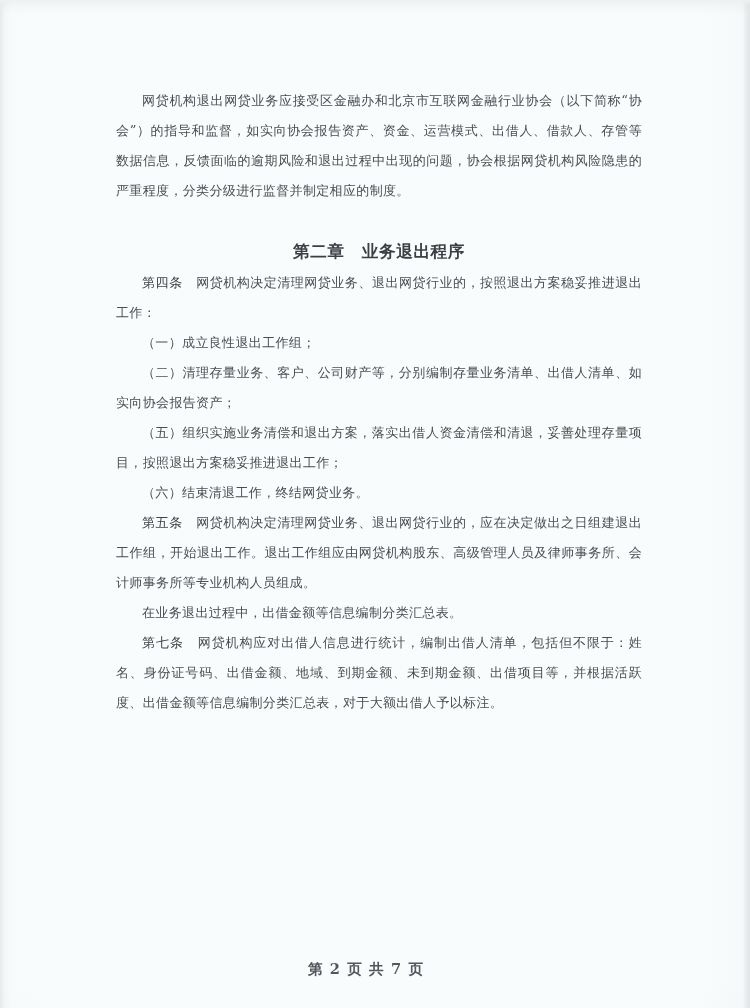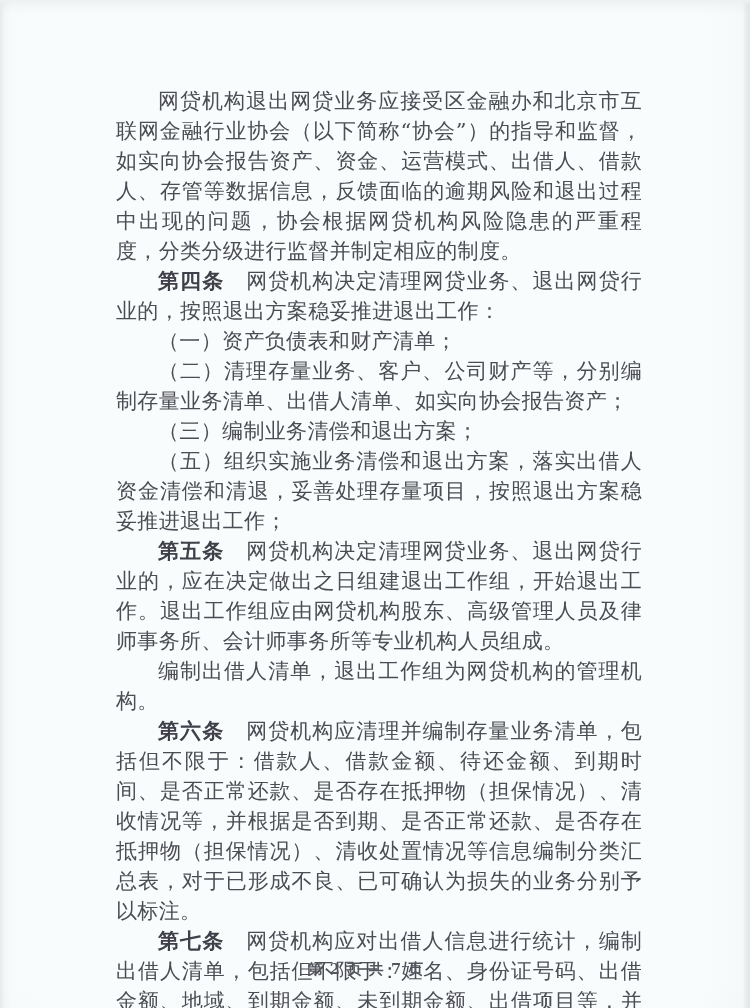--- a/index.html
+++ b/index.html
@@ -51,21 +51,21 @@
 
   .content {
     position: absolute;
     left: 116px;
     top: 86px;
     width: 526px;
   }
 
   p {
     margin: 0;
-    font-size: 21px;
+    font-size: 13px;
     line-height: 30px;
     color: #4c4c54;
     text-align: justify;
     text-justify: inter-ideograph;
     letter-spacing: 0.35px;
     word-break: break-all;
   }
 
   p.indent {
     text-indent: 2em;
@@ -78,21 +78,21 @@
     font-size: 16.6px;
     line-height: 30px;
     font-weight: bold;
     color: #3e3e46;
     text-align: center;
     letter-spacing: 0.6px;
     text-indent: 0;
   }
 
   .article-label {
-    font-weight: bold;
+    font-weight: normal;
     color: #40404a;
     letter-spacing: 0.4px;
   }
 
   .footer {
     position: absolute;
     left: 0;
     top: 960px;
     width: 750px;
     text-align: center;
@@ -110,39 +110,37 @@
 <div class="page">
 
   <div class="scan-edge-left"></div>
   <div class="scan-edge-right"></div>
   <div class="scan-edge-top"></div>
 
   <div class="content">
 
     <p class="indent">网贷机构退出网贷业务应接受区金融办和北京市互联网金融行业协会（以下简称“协会”）的指导和监督，如实向协会报告资产、资金、运营模式、出借人、借款人、存管等数据信息，反馈面临的逾期风险和退出过程中出现的问题，协会根据网贷机构风险隐患的严重程度，分类分级进行监督并制定相应的制度。</p>
 
+    <p class="chapter-heading">第二章　业务退出程序</p>
 
     <p class="indent">
       <span class="article-label">第四条</span><span>　网贷机构决定清理网贷业务、退出网贷行业的，按照退出方案稳妥推进退出工作：</span>
     </p>
 
-    <p class="indent">（一）资产负债表和财产清单；</p>
+    <p class="indent">（一）成立良性退出工作组；</p>
     <p class="indent">（二）清理存量业务、客户、公司财产等，分别编制存量业务清单、出借人清单、如实向协会报告资产；</p>
-    <p class="indent">（三）编制业务清偿和退出方案；</p>
     <p class="indent">（五）组织实施业务清偿和退出方案，落实出借人资金清偿和清退，妥善处理存量项目，按照退出方案稳妥推进退出工作；</p>
+    <p class="indent">（六）结束清退工作，终结网贷业务。</p>
 
     <p class="indent">
       <span class="article-label">第五条</span><span>　网贷机构决定清理网贷业务、退出网贷行业的，应在决定做出之日组建退出工作组，开始退出工作。退出工作组应由网贷机构股东、高级管理人员及律师事务所、会计师事务所等专业机构人员组成。</span>
     </p>
 
-    <p class="indent">编制出借人清单，退出工作组为网贷机构的管理机构。</p>
+    <p class="indent">在业务退出过程中，出借金额等信息编制分类汇总表。</p>
 
-    <p class="indent">
-      <span class="article-label">第六条</span><span>　网贷机构应清理并编制存量业务清单，包括但不限于：借款人、借款金额、待还金额、到期时间、是否正常还款、是否存在抵押物（担保情况）、清收情况等，并根据是否到期、是否正常还款、是否存在抵押物（担保情况）、清收处置情况等信息编制分类汇总表，对于已形成不良、已可确认为损失的业务分别予以标注。</span>
-    </p>
 
     <p class="indent">
       <span class="article-label">第七条</span><span>　网贷机构应对出借人信息进行统计，编制出借人清单，包括但不限于：姓名、身份证号码、出借金额、地域、到期金额、未到期金额、出借项目等，并根据活跃度、出借金额等信息编制分类汇总表，对于大额出借人予以标注。</span>
     </p>
 
   </div>
 
   <div class="footer">第 2 页  共 7 页</div>
 
 </div>

